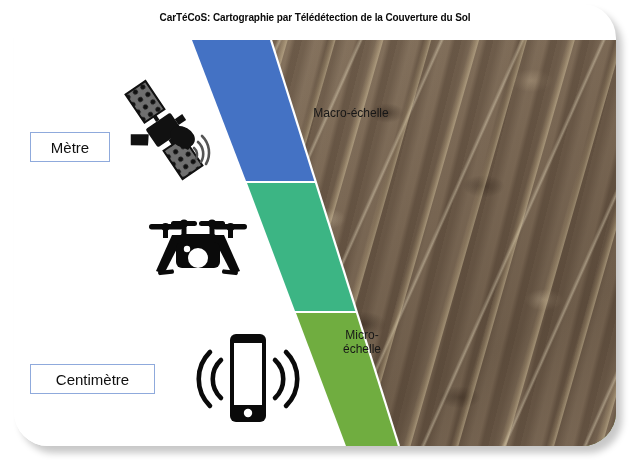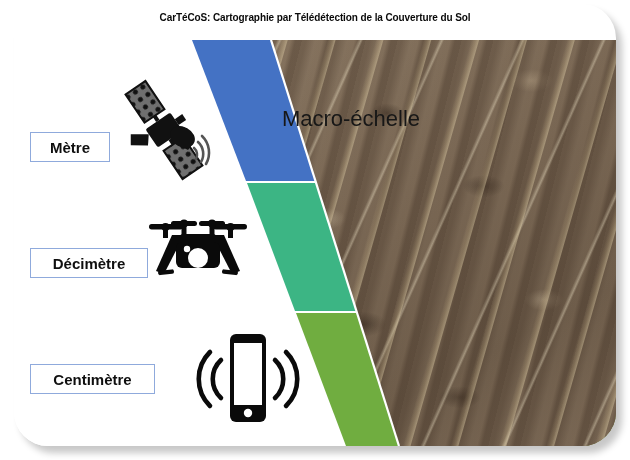--- a/index.html
+++ b/index.html
@@ -65,21 +65,21 @@
     left: 0;
     width: 602px;
   }
   .funnel-band svg { display: block; }
 
   
   .band-label {
     position: absolute;
     text-align: center;
     color: #171717;
-    font-size: 22px;
+    font-size: 12px;
     line-height: 1.18;
     white-space: pre-line;
     pointer-events: none;
   }
   #label-macro { left: 232px; top: 66px;  width: 210px; }
   #label-meso  { left: 244px; top: 178px; width: 200px; }
   #label-micro { left: 286px; top: 288px; width: 124px; }
 
   
   #soil-wedge {
@@ -144,21 +144,21 @@
     pointer-events: none;
   }
 
   
   .scale-box {
     position: absolute;
     background: #ffffff;
     border: 1px solid #8faadc;
     color: #0f0f0f;
     font-size: 15px;
-    font-weight: bold;
+    font-weight: normal;
     display: flex;
     align-items: center;
     justify-content: center;
     box-sizing: border-box;
     height: 30px;
   }
   #scale-metre      { left: 16px; top: 92px;  width: 80px; }
   #scale-decimetre  { left: 16px; top: 208px; width: 118px; }
   #scale-centimetre { left: 16px; top: 324px; width: 125px; align-items: center; }
 
@@ -200,28 +200,27 @@
       <div id="soil-wedge">
         <div id="soil-img"></div>
       </div>
       <svg id="soil-edge" width="602" height="406" viewBox="0 0 602 406">
         <line x1="257" y1="0" x2="385" y2="406" stroke="#ffffff" stroke-width="2.2"></line>
       </svg>
 
       <div class="band-label" id="label-macro">Macro-échelle</div>
 
 
+      <div class="band-label" id="label-micro">Micro-
+échelle</div>
 
       <div class="scale-box" id="scale-metre">
         <span>Mètre</span>
       </div>
 
-      <div class="scale-box" id="scale-decimetre">
-        <span>Décimètre</span>
-      </div>
 
       <div class="scale-box" id="scale-centimetre">
         <span>Centimètre</span>
       </div>
 
       <div class="device-icon" id="icon-satellite">
         <svg width="104" height="104" viewBox="0 0 104 104">
           <defs>
             <pattern id="panelDots" width="9" height="9" patternUnits="userSpaceOnUse">
               <rect width="9" height="9" fill="#6f6f6f"></rect>

